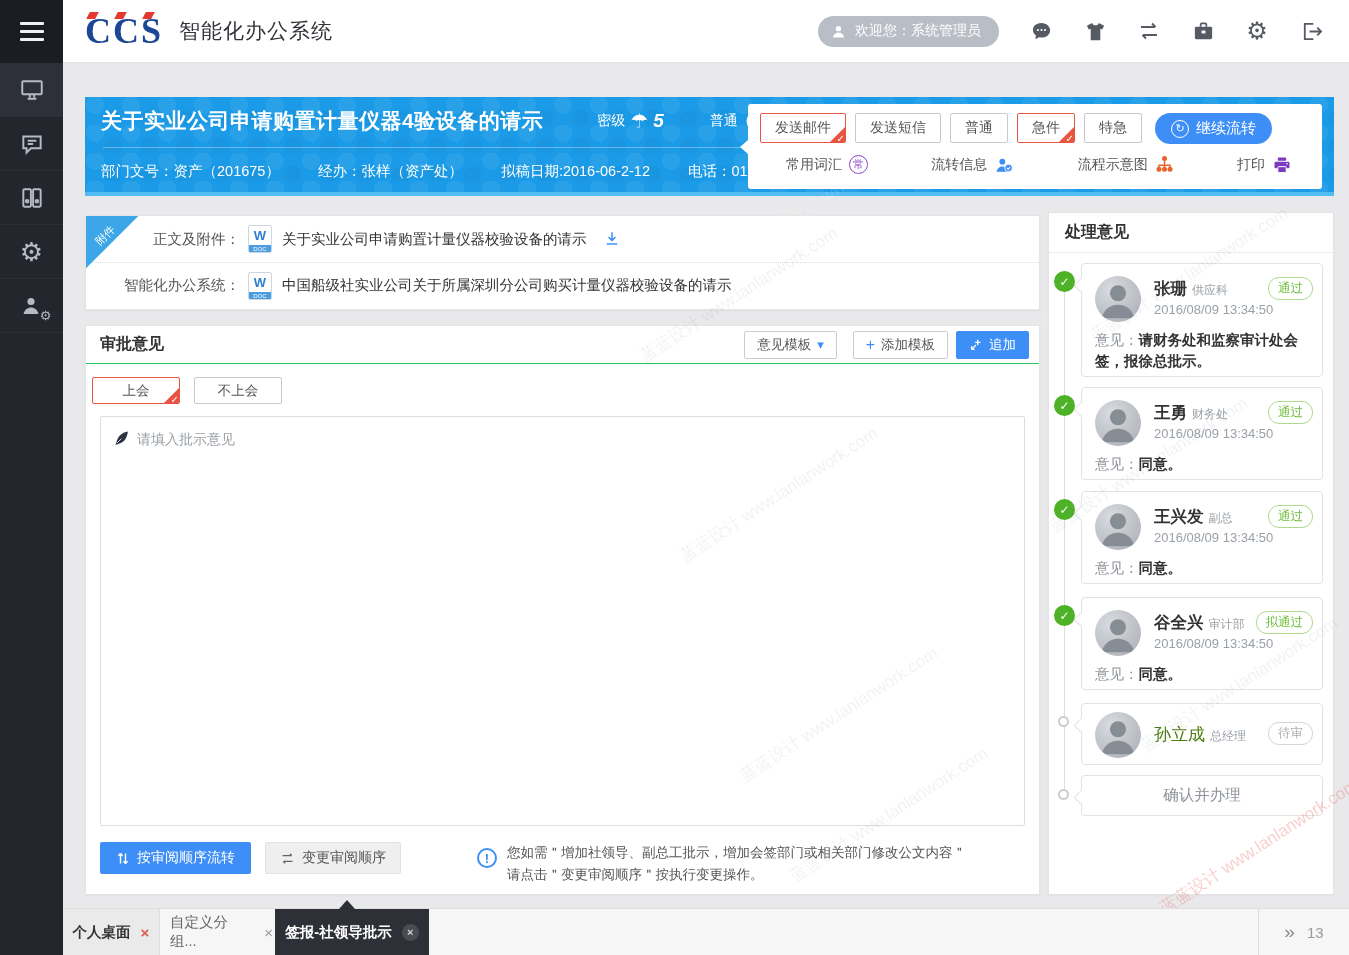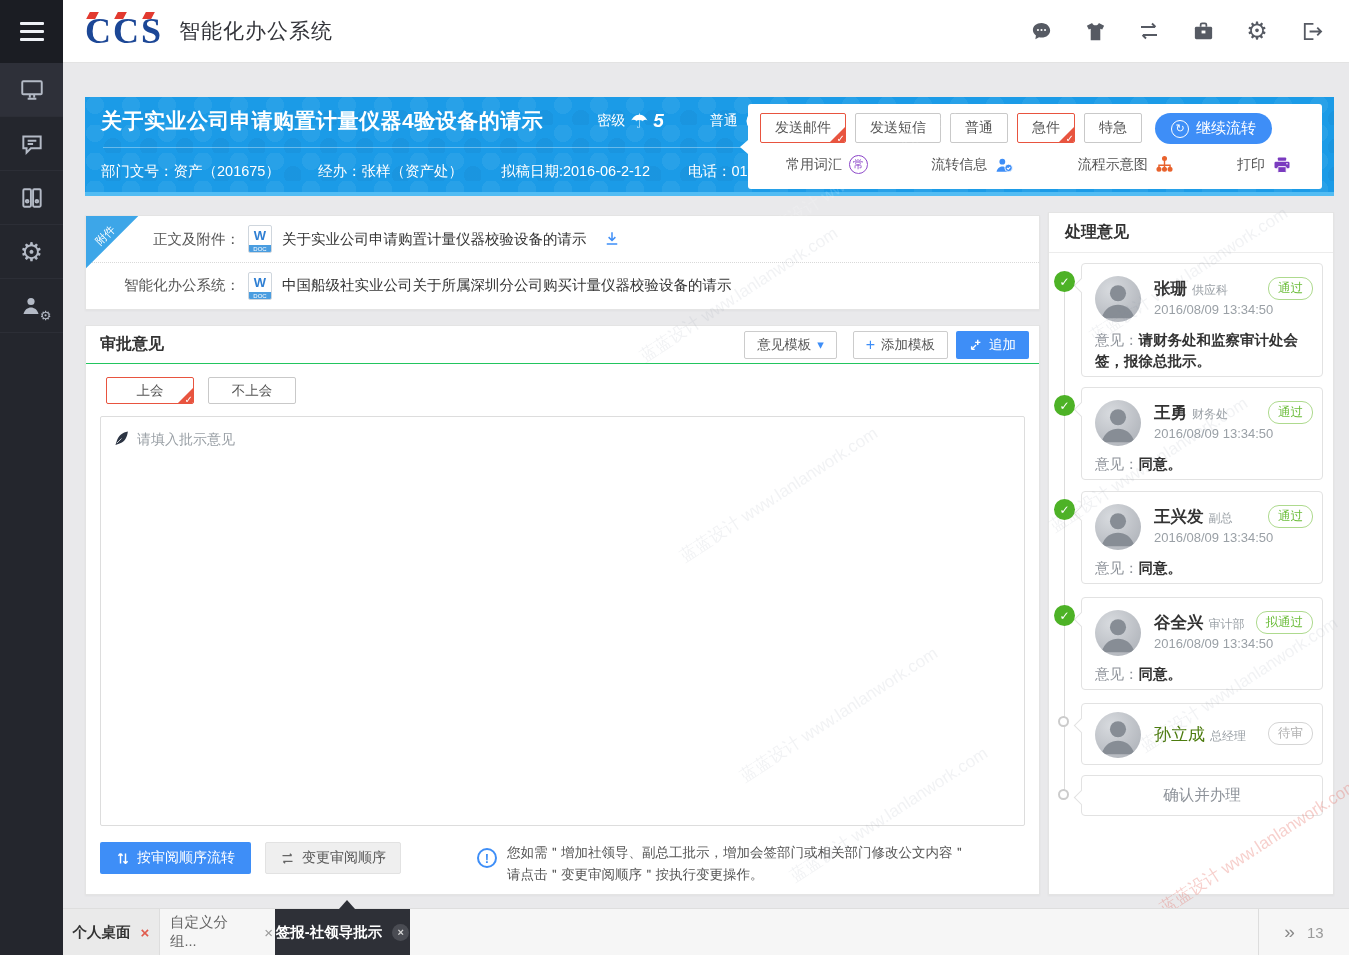--- a/index.html
+++ b/index.html
@@ -79,21 +79,21 @@
   .dl-icon { margin-left:16px; cursor:pointer; }
 
   
   .approval { left:22px; top:262px; width:955px; height:570px; }
   .appr-head { height:38px; border-bottom:1px solid #22c55e; display:flex; align-items:center; padding:0 10px 0 14px; }
   .appr-title { font-size:16px; font-weight:bold; color:#333; }
   .appr-head-btns { margin-left:auto; display:flex; gap:8px; align-items:center; }
   .btn-sm { border:1px solid #ccc; background:#fff; height:28px; padding:0 12px; font-size:13.5px; color:#555; display:flex; align-items:center; gap:6px; cursor:pointer; border-radius:2px;margin-left:8px; }
   .blue-glyph { color:#3e8ef7; font-size:13px; }
   .btn-append { background:#3e8ef7; color:#fff; border:none; height:28px; padding:0 13px; font-size:13.5px; display:flex; align-items:center; gap:6px; border-radius:2px; cursor:pointer; }
-  .meet-row { display:flex; gap:14px; padding:13px 0 0 20px; }
+  .meet-row { display:flex; gap:14px; padding:13px 0 0 6px; }
   .meet-row .btn { width:88px; height:27px; font-size:13.5px; }
   .editor-wrap { position:absolute; left:14px; right:14px; top:90px; height:410px; border:1px solid #ddd; border-radius:2px; }
   .editor-wrap textarea { width:100%; height:100%; border:none; outline:none; resize:none; font-family:inherit; font-size:14px; color:#333; padding:14px 14px 14px 36px; background:transparent; }
   .editor-wrap textarea::placeholder { color:#9aa0a6; }
   .quill { position:absolute; left:12px; top:13px; }
   .appr-foot { position:absolute; left:14px; right:14px; top:516px; display:flex; align-items:flex-start; gap:14px; }
   .btn-flow { background:#3e8ef7; color:#fff; border:none; height:32px; padding:0 16px; font-size:14px; display:flex; align-items:center; gap:7px; border-radius:2px; cursor:pointer; }
   .btn-change { background:#efefef; color:#555; border:1px solid #e2e2e2; height:32px; padding:0 14px; font-size:14px; display:flex; align-items:center; gap:7px; border-radius:2px; cursor:pointer; }
   .notice { display:flex; gap:10px; margin-left:62px; }
   .info-circ { width:20px; height:20px; border:2px solid #3e8ef7; color:#3e8ef7; border-radius:50%; font-size:13px; font-weight:bold; display:flex; align-items:center; justify-content:center; margin-top:6px; flex:none; }
@@ -122,21 +122,21 @@
   .final-card { display:flex; align-items:center; justify-content:center; font-size:15.5px; color:#8d9299; }
 
   
   .tabbar { position:absolute; left:63px; bottom:0; width:1286px; height:47px; background:#f6f6f6; border-top:1px solid #dedede; z-index:20; }
   .tab { position:absolute; top:0; height:46px; display:flex; align-items:center; justify-content:center; gap:10px; font-size:14.5px; cursor:pointer; }
   .tab-x { font-size:15px; line-height:1; cursor:pointer; }
   .tab1 { left:0; width:97px; background:#eaeaea; border-right:1px solid #ddd; color:#333; font-weight:bold; }
   .tab1 .tab-x { color:#e05b4d; font-weight:bold; }
   .tab2 { left:107px; width:103px; color:#666; }
   .tab2 .tab-x { color:#999; }
-  .tab3 { left:212px; width:135px; background:#2e3037; color:#fff; font-weight:bold; }
+  .tab3 { left:212px; width:154px; background:#2e3037; color:#fff; font-weight:bold; }
   .tab3 .tab-x { width:17px; height:17px; border-radius:50%; background:#4a4c53; color:#d6d6d6; font-size:11px; display:flex; align-items:center; justify-content:center; }
   .tab3::before { content:""; position:absolute; top:-9px; left:64px; border-left:8px solid transparent; border-right:8px solid transparent; border-bottom:9px solid #2e3037; }
   .tab-more { position:absolute; right:0; top:0; height:46px; width:91px; border-left:1px solid #ddd; display:flex; align-items:center; justify-content:center; gap:12px; color:#8a8a8a; }
   .tab-more .gg { font-size:19px; cursor:pointer; }
   .tab-more .num { font-size:15px; color:#9a9a9a; }
 
   
   .wm { position:absolute; font-size:17px; color:#7d8799; opacity:.10; transform:rotate(-33deg); white-space:nowrap; pointer-events:none; z-index:15; }
   .wm.blue { color:#ffffff; opacity:.14; }
   .wm.pink { color:#e2574b; opacity:.28; }
@@ -192,20 +192,29 @@
 
 <header class="topbar">
   <div class="logo-wrap">
     <span class="logo-accent la1"></span>
       <span class="logo-accent la2"></span>
       <span class="logo-accent la3"></span>
     <span class="logo-text">CCS</span>
   </div>
   <div class="app-title">智能化办公系统</div>
   <div class="topbar-right">
+    <div class="welcome-pill">
+      <span>
+          <svg width="17" height="17" viewBox="0 0 24 24" fill="#fff">
+            <circle cx="12" cy="8" r="3.8"></circle>
+            <path d="M4 20.5c1-4.8 4.7-7 8-7s7 2.2 8 7z"></path>
+          </svg>
+        </span>
+      <span>欢迎您：系统管理员</span>
+    </div>
     <div class="top-icon">
         <svg width="23" height="23" viewBox="0 0 24 24" fill="#565a63">
           <path d="M12 3C6.8 3 3 6.3 3 10.4c0 2.3 1.2 4.3 3.2 5.7L5.6 20l3.8-2a11 11 0 0 0 2.6.3c5.2 0 9-3.3 9-7.4S17.2 3 12 3z"></path>
           <circle cx="8.3" cy="10.4" r="1.1" fill="#fff"></circle>
           <circle cx="12" cy="10.4" r="1.1" fill="#fff"></circle>
           <circle cx="15.7" cy="10.4" r="1.1" fill="#fff"></circle>
         </svg>
       </div>
     <div class="top-icon">
         <svg width="23" height="23" viewBox="0 0 24 24" fill="#565a63">

